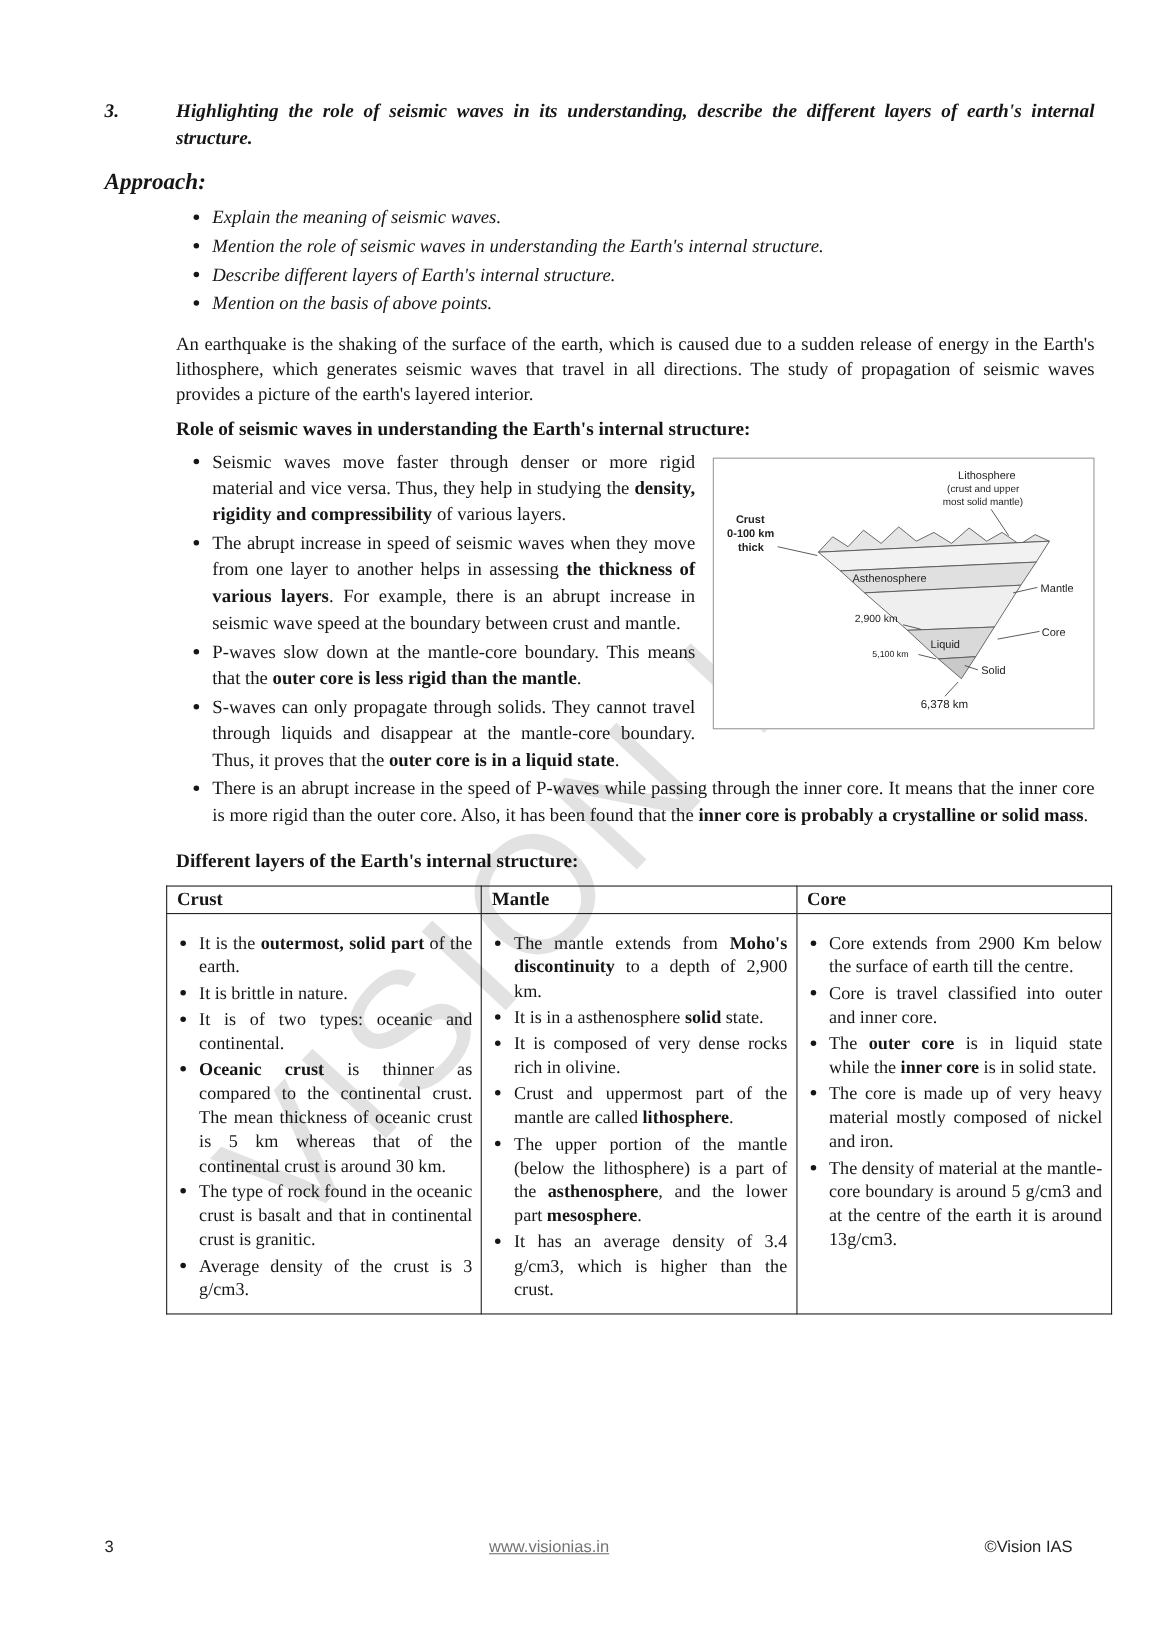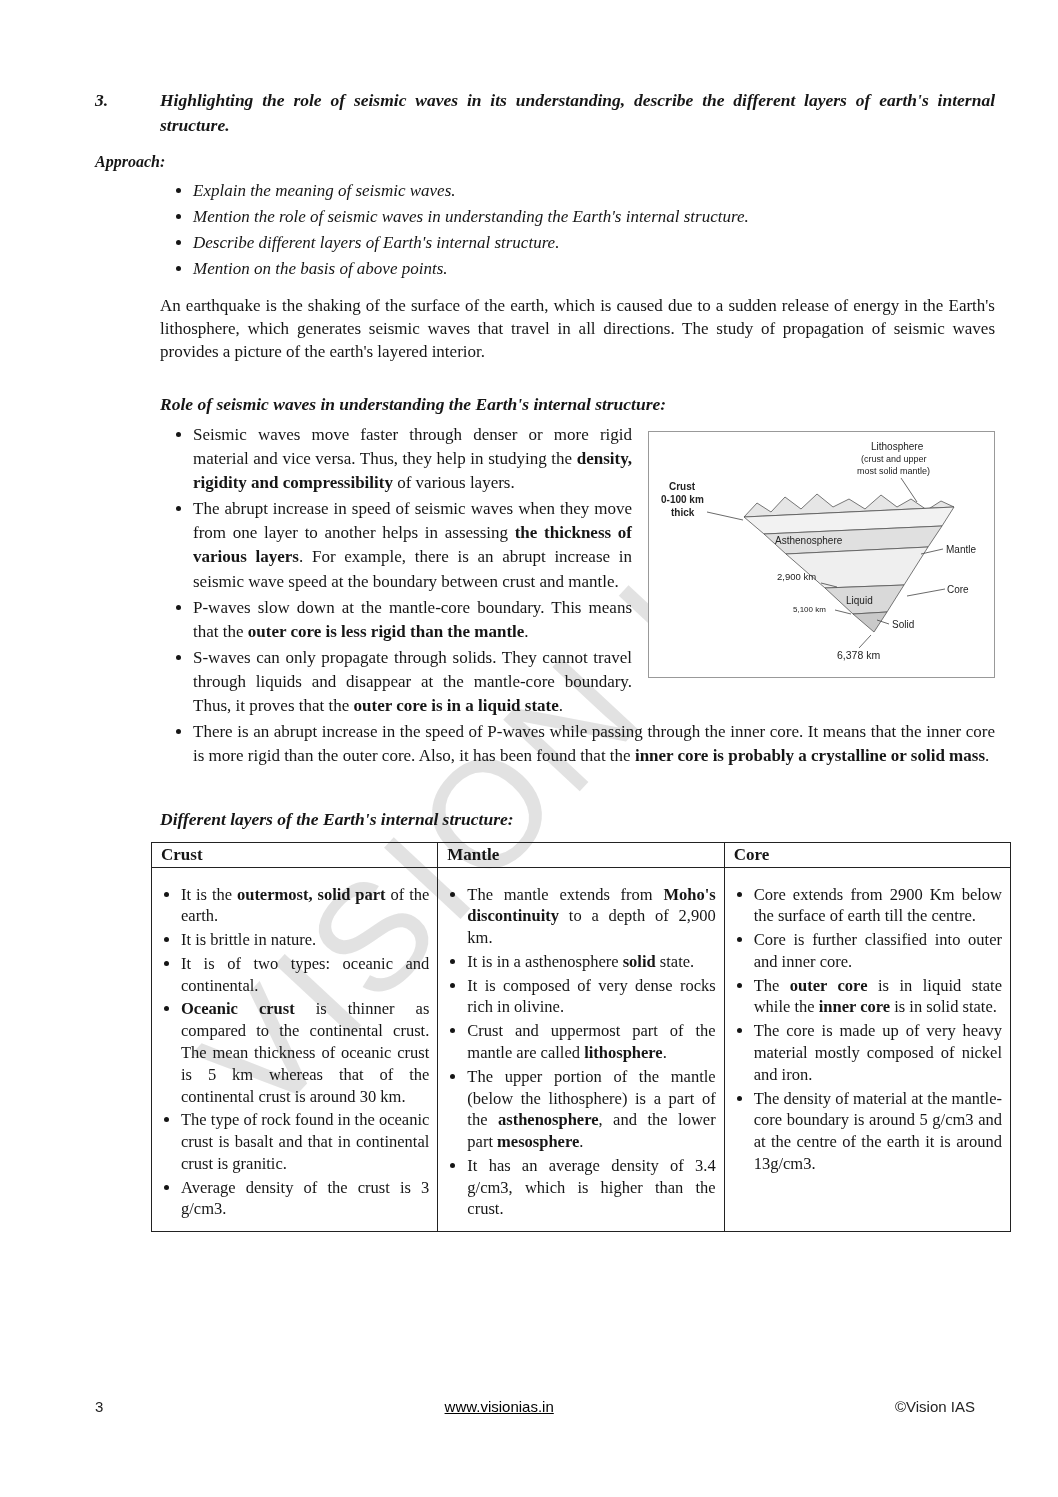--- a/index.html
+++ b/index.html
@@ -17,27 +17,27 @@
     transform:rotate(-47deg);
     font-family:"Liberation Sans",sans-serif;
     font-size:152px; letter-spacing:8px;
     color:rgba(160,160,160,0.30);
     z-index:0; user-select:none;
   }
   .content { position:relative; z-index:1; padding:88px 63px 0 95px; }
   .q-row { display:flex; font-weight:bold; font-style:italic; font-size:17.5px; line-height:1.4; }
   .q-num { width:65px; flex:none; }
   .q-text { flex:1; text-align:justify; }
-  .section-label { font-weight:bold; font-style:italic; font-size:16px; margin-top:16px; }
+  .section-label { font-weight:bold; font-style:italic; font-size:21px; margin-top:16px; }
   .indented { margin-left:65px; }
   .doc-list { margin:8px 0 10px 0; padding-left:33px; list-style:disc outside; }
   .doc-list li { margin:2px 0; line-height:1.42; }
   .approach-wrap { margin-left:65px;font-style:italic; }
   .para { line-height:1.38; text-align:justify; margin-top:12px; }
-  .bold-heading { font-weight:bold; font-size:17.5px; margin-top:30px; margin-bottom:2px;font-style:italic; }
+  .bold-heading { font-weight:bold; font-size:17.5px; margin-top:8px; margin-bottom:2px; }
   .role-section { margin-top:4px; }
   .role-section .doc-list li { text-align:justify; }
   .figure-box {
     float:right; width:347px; height:247px;
     margin:8px 0 8px 16px;
     border:1px solid #999; background:#fff;
   }
   .clear { clear:both; }
   .layers-table {
     border-collapse:collapse; width:860px;
@@ -170,33 +170,33 @@
                   <li><span>It is in a asthenosphere </span><b>solid</b><span> state.</span></li>
                   <li>It is composed of very dense rocks rich in olivine.</li>
                   <li><span>Crust and uppermost part of the mantle are called </span><b>lithosphere</b><span>.</span></li>
                   <li><span>The upper portion of the mantle (below the lithosphere) is a part of the </span><b>asthenosphere</b><span>, and the lower part </span><b>mesosphere</b><span>.</span></li>
                   <li>It has an average density of 3.4 g/cm3, which is higher than the crust.</li>
                 </ul>
             </td>
             <td>
               <ul class="cell-list">
                   <li>Core extends from 2900 Km below the surface of earth till the centre.</li>
-                  <li>Core is further classified into outer and inner core.</li>
+                  <li>Core is travel classified into outer and inner core.</li>
                   <li><span>The </span><b>outer core</b><span> is in liquid state while the </span><b>inner core</b><span> is in solid state.</span></li>
                   <li>The core is made up of very heavy material mostly composed of nickel and iron.</li>
                   <li>The density of material at the mantle-core boundary is around 5 g/cm3 and at the centre of the earth it is around 13g/cm3.</li>
                 </ul>
             </td>
           </tr>
         </tbody>
       </table>
 
 
     </div>
   </div>
 
   <div class="footer">
     <span>3</span>
-    <a style="color: #000000;">www.visionias.in</a>
+    <a style="color: #737373;">www.visionias.in</a>
     <span>©Vision IAS</span>
   </div>
 
 </div>
 
 </body></html>

